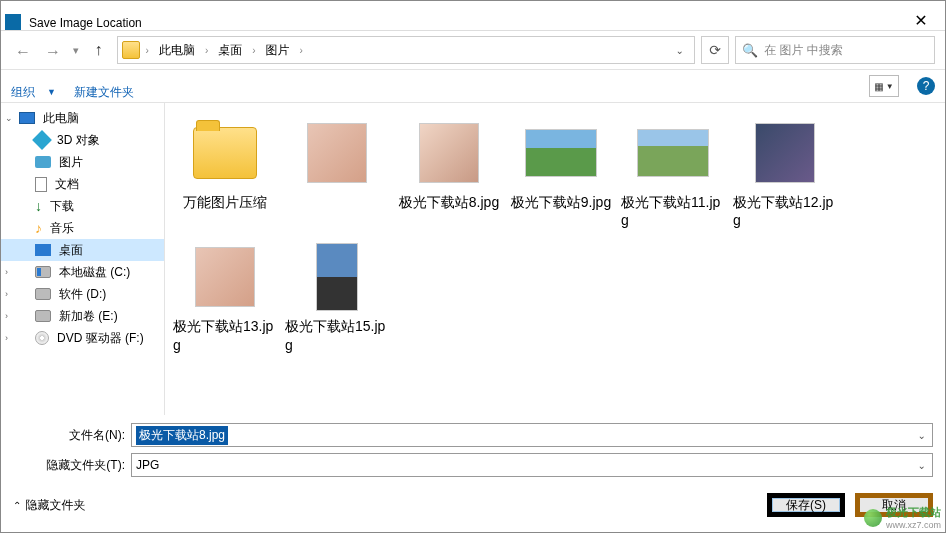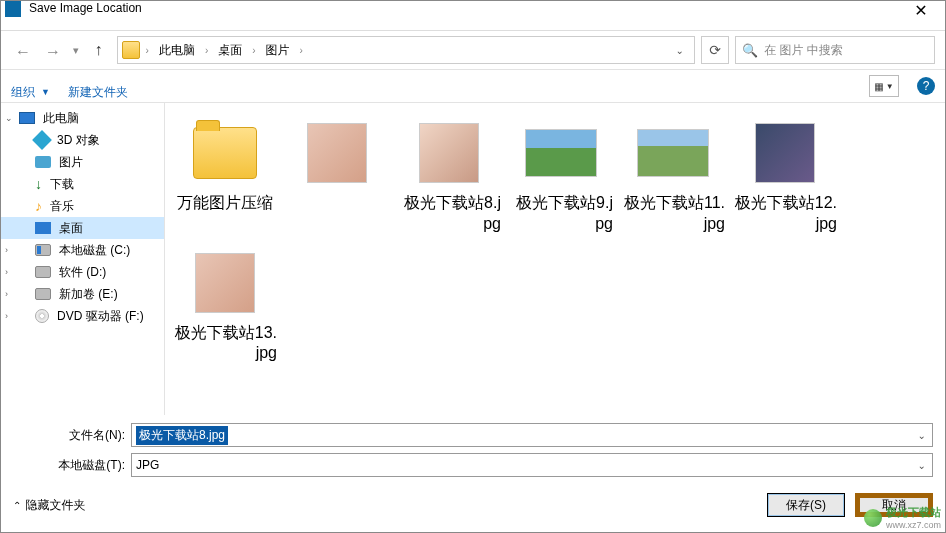--- a/index.html
+++ b/index.html
@@ -1,38 +1,38 @@
 <!DOCTYPE html>
 <html><head>
 <meta charset="utf-8">
 <style>
 * { margin: 0; padding: 0; box-sizing: border-box; font-family: "Microsoft YaHei", "Segoe UI", sans-serif; }
 body { width: 946px; height: 533px; background: #fff; border: 1px solid #888; overflow: hidden; position: relative; }
 
-.titlebar { height: 30px; display: flex; align-items: flex-start; padding: 0 4px; border-bottom: 1px solid #ddd; }
+.titlebar { height: 30px; display: flex; align-items: flex-end; padding: 0 4px; border-bottom: 1px solid #ddd; }
 .titlebar .app-icon { width: 16px; height: 16px; background: #0a6aa6; margin-right: 8px; display:inline-block; }
 .titlebar .title { font-size: 12px; flex: 1; }
 .titlebar .close { width: 40px; text-align: center; font-size: 16px; }
 
 .navbar { height: 38px; display: flex; align-items: center; padding: 4px 10px; gap: 6px; }
 .navbtn { width: 24px; height: 24px; display:flex; align-items:center; justify-content:center; color:#888; }
 .navbtn.active { color:#333; }
 .chev { font-size:11px; color:#888; margin:0 2px;}
 .addrbar { flex: 1; height: 28px; border: 1px solid #ccc; display: flex; align-items: center; padding: 0 4px; gap:4px; }
 .addrbar .folder-ico { width:18px; height:18px; background:linear-gradient(#ffe08a,#f4c23a); border-radius:2px; border:1px solid #d6a21a; }
 .addrbar .sep { color:#888; font-size:10px; margin:0 2px; }
 .addrbar .crumb { font-size:12px; padding:2px 4px; }
 .addrbar .spacer { flex:1; }
 .addrbar .expand { color:#555; font-size:10px; padding:0 6px;}
 .refresh { width:28px; height:28px; border:1px solid #ccc; display:flex; align-items:center; justify-content:center; font-size:14px; color:#555;}
 .searchbox { width:200px; height:28px; border:1px solid #ccc; display:flex; align-items:center; padding:0 6px; color:#888; font-size:12px; gap:6px;}
 .searchbox .mag { font-size:13px; }
 
 .toolbar { height: 34px; border-top:1px solid #e3e3e3; border-bottom:1px solid #e3e3e3; display:flex; align-items:center; padding:0 10px; gap:18px; }
-.toolbar .tlink { color:#1163b5; font-size:12px; display:flex; align-items:center; gap:6px;margin-top:12px; }
+.toolbar .tlink { color:#1163b5; font-size:12px; display:flex; align-items:center; gap:12px;margin-top:12px; }
 .toolbar .tspacer { flex:1; }
 .toolbar .viewbtn { width:30px; height:22px; border:1px solid #bbb; display:flex; align-items:center; justify-content:center; font-size:10px; color:#333; gap:2px;}
 .toolbar .help { width:18px; height:18px; border-radius:50%; background:#0a6aa6; color:#fff; font-size:12px; display:flex; align-items:center; justify-content:center;}
 
 .mainrow { display:flex; height: 312px; }
 .sidebar { width: 164px; border-right:1px solid #e3e3e3; padding:4px 0; overflow:hidden; }
 .sbi { display:flex; align-items:center; height:22px; font-size:12px; padding-left:18px; gap:8px; }
 .sbi.sub { padding-left:34px; }
 .sbi.sel { background:#cde8ff; }
 .sbi .exp { position:absolute; left:4px; font-size:9px; color:#666; }
@@ -58,34 +58,34 @@
 .thumb-img { width:60px; height:60px; border:1px solid #ccc; background:#ddd; }
 .thumb-img.tall { width:42px; height:68px;}
 .thumb-img.wide { width:72px; height:48px;}
 .c-face{background:linear-gradient(135deg,#e8c5b5,#d4a088);}
 .c-face2{background:linear-gradient(135deg,#f0d5c5,#c89a85);}
 .c-land{background:linear-gradient(#7ab5e0 40%,#5a9a4a 40%);}
 .c-land2{background:linear-gradient(#9ac5e8 35%,#7aa55a 35%);}
 .c-anime{background:linear-gradient(135deg,#3a4a6a,#6a5a8a);}
 .c-model{background:linear-gradient(#5a8ac0 50%, #333 50%);}
 .c-white{background:linear-gradient(#fafafa,#ddd);}
-.label { font-size:16px; text-align:right; line-height:1.3; word-break:break-all; max-width:104px;}
+.label { font-size:14px; text-align:left; line-height:1.3; word-break:break-all; max-width:104px;}
 
 .bottomform { padding:8px 12px 4px; }
 .formrow { display:flex; align-items:center; margin-bottom:6px; gap:6px;}
 .formrow .flabel { width:112px; text-align:right; font-size:12px; }
 .combo { flex:1; height:24px; border:1px solid #999; display:flex; align-items:center; padding:0 4px; font-size:12px; position:relative;}
 .combo .carr{ position:absolute; right:6px; font-size:10px; color:#555;}
 .combo.sel-file .val { background:#0a5aa6; color:#fff; padding:1px 3px; }
 
 .footer { display:flex; align-items:center; padding:6px 12px 10px; gap:10px;}
 .footer .hide-folders { font-size:12px; display:flex; align-items:center; gap:4px;}
 .footer .fspacer{flex:1;}
 .btn { min-width:78px; height:24px; border:5px solid #a16207; background:#e8e8e8; font-size:12px; display:flex; align-items:center; justify-content:center; padding:0 10px;}
-.btn.primary { border:1px solid #000000; box-shadow:0 0 0 1px #9ac5e8 inset;margin-left:32px;}
+.btn.primary { border:5px solid #000000; box-shadow:0 0 0 1px #9ac5e8 inset;margin-left:32px;}
 
 .watermark { position:absolute; right:4px; bottom:2px; font-size:11px; color:#3a9a3a; display:flex; align-items:center; gap:4px; opacity:.9; pointer-events:none;}
 .watermark .wm-ico{width:18px;height:18px;border-radius:50%;background:radial-gradient(circle at 30% 30%,#8adf6a,#3a9a3a);}
 </style>
 </head>
 <body>
 
 <div class="titlebar">
   <span class="app-icon"></span>
   <span class="title">Save Image Location</span>
@@ -137,20 +137,24 @@
     <div id="sidebar-items">
         <div class="sbi sub">
           <span class="ico-3d"></span>
           <span>3D 对象</span>
         </div>
         <div class="sbi sub">
           <span class="ico-img"></span>
           <span>图片</span>
         </div>
         <div class="sbi sub">
+          <span class="ico-doc"></span>
+          <span>文档</span>
+        </div>
+        <div class="sbi sub">
           <span class="ico-dl">↓</span>
           <span>下载</span>
         </div>
         <div class="sbi sub">
           <span class="ico-mus">♪</span>
           <span>音乐</span>
         </div>
         <div class="sbi sub sel">
           <span class="ico-desk"></span>
           <span>桌面</span>
@@ -213,35 +217,41 @@
           <div class="thumb">
             <div class="thumb-img sq c-anime"></div>
           </div>
           <div class="label">极光下载站12.jpg</div>
         </div>
         <div class="item">
           <div class="thumb">
             <div class="thumb-img sq c-face"></div>
           </div>
           <div class="label">极光下载站13.jpg</div>
+        </div>
+        <div class="item">
+          <div class="thumb">
+            <div class="thumb-img tall c-model"></div>
+          </div>
+          <div class="label">极光下载站15.jpg</div>
         </div>
       </div>
   </div>
 </div>
 
 <div class="bottomform">
   <div class="formrow">
     <span class="flabel">文件名(N):</span>
     <div class="combo sel-file">
       <span class="val">极光下载站8.jpg</span>
       <span class="carr">⌄</span>
     </div>
   </div>
   <div class="formrow">
-    <span class="flabel">本地磁盘(T):</span>
+    <span class="flabel">隐藏文件夹(T):</span>
     <div class="combo">
       <span>JPG</span>
       <span class="carr">⌄</span>
     </div>
   </div>
 </div>
 
 <div class="footer">
   <span class="hide-folders">
     <span style="font-size:10px;">⌃</span>

